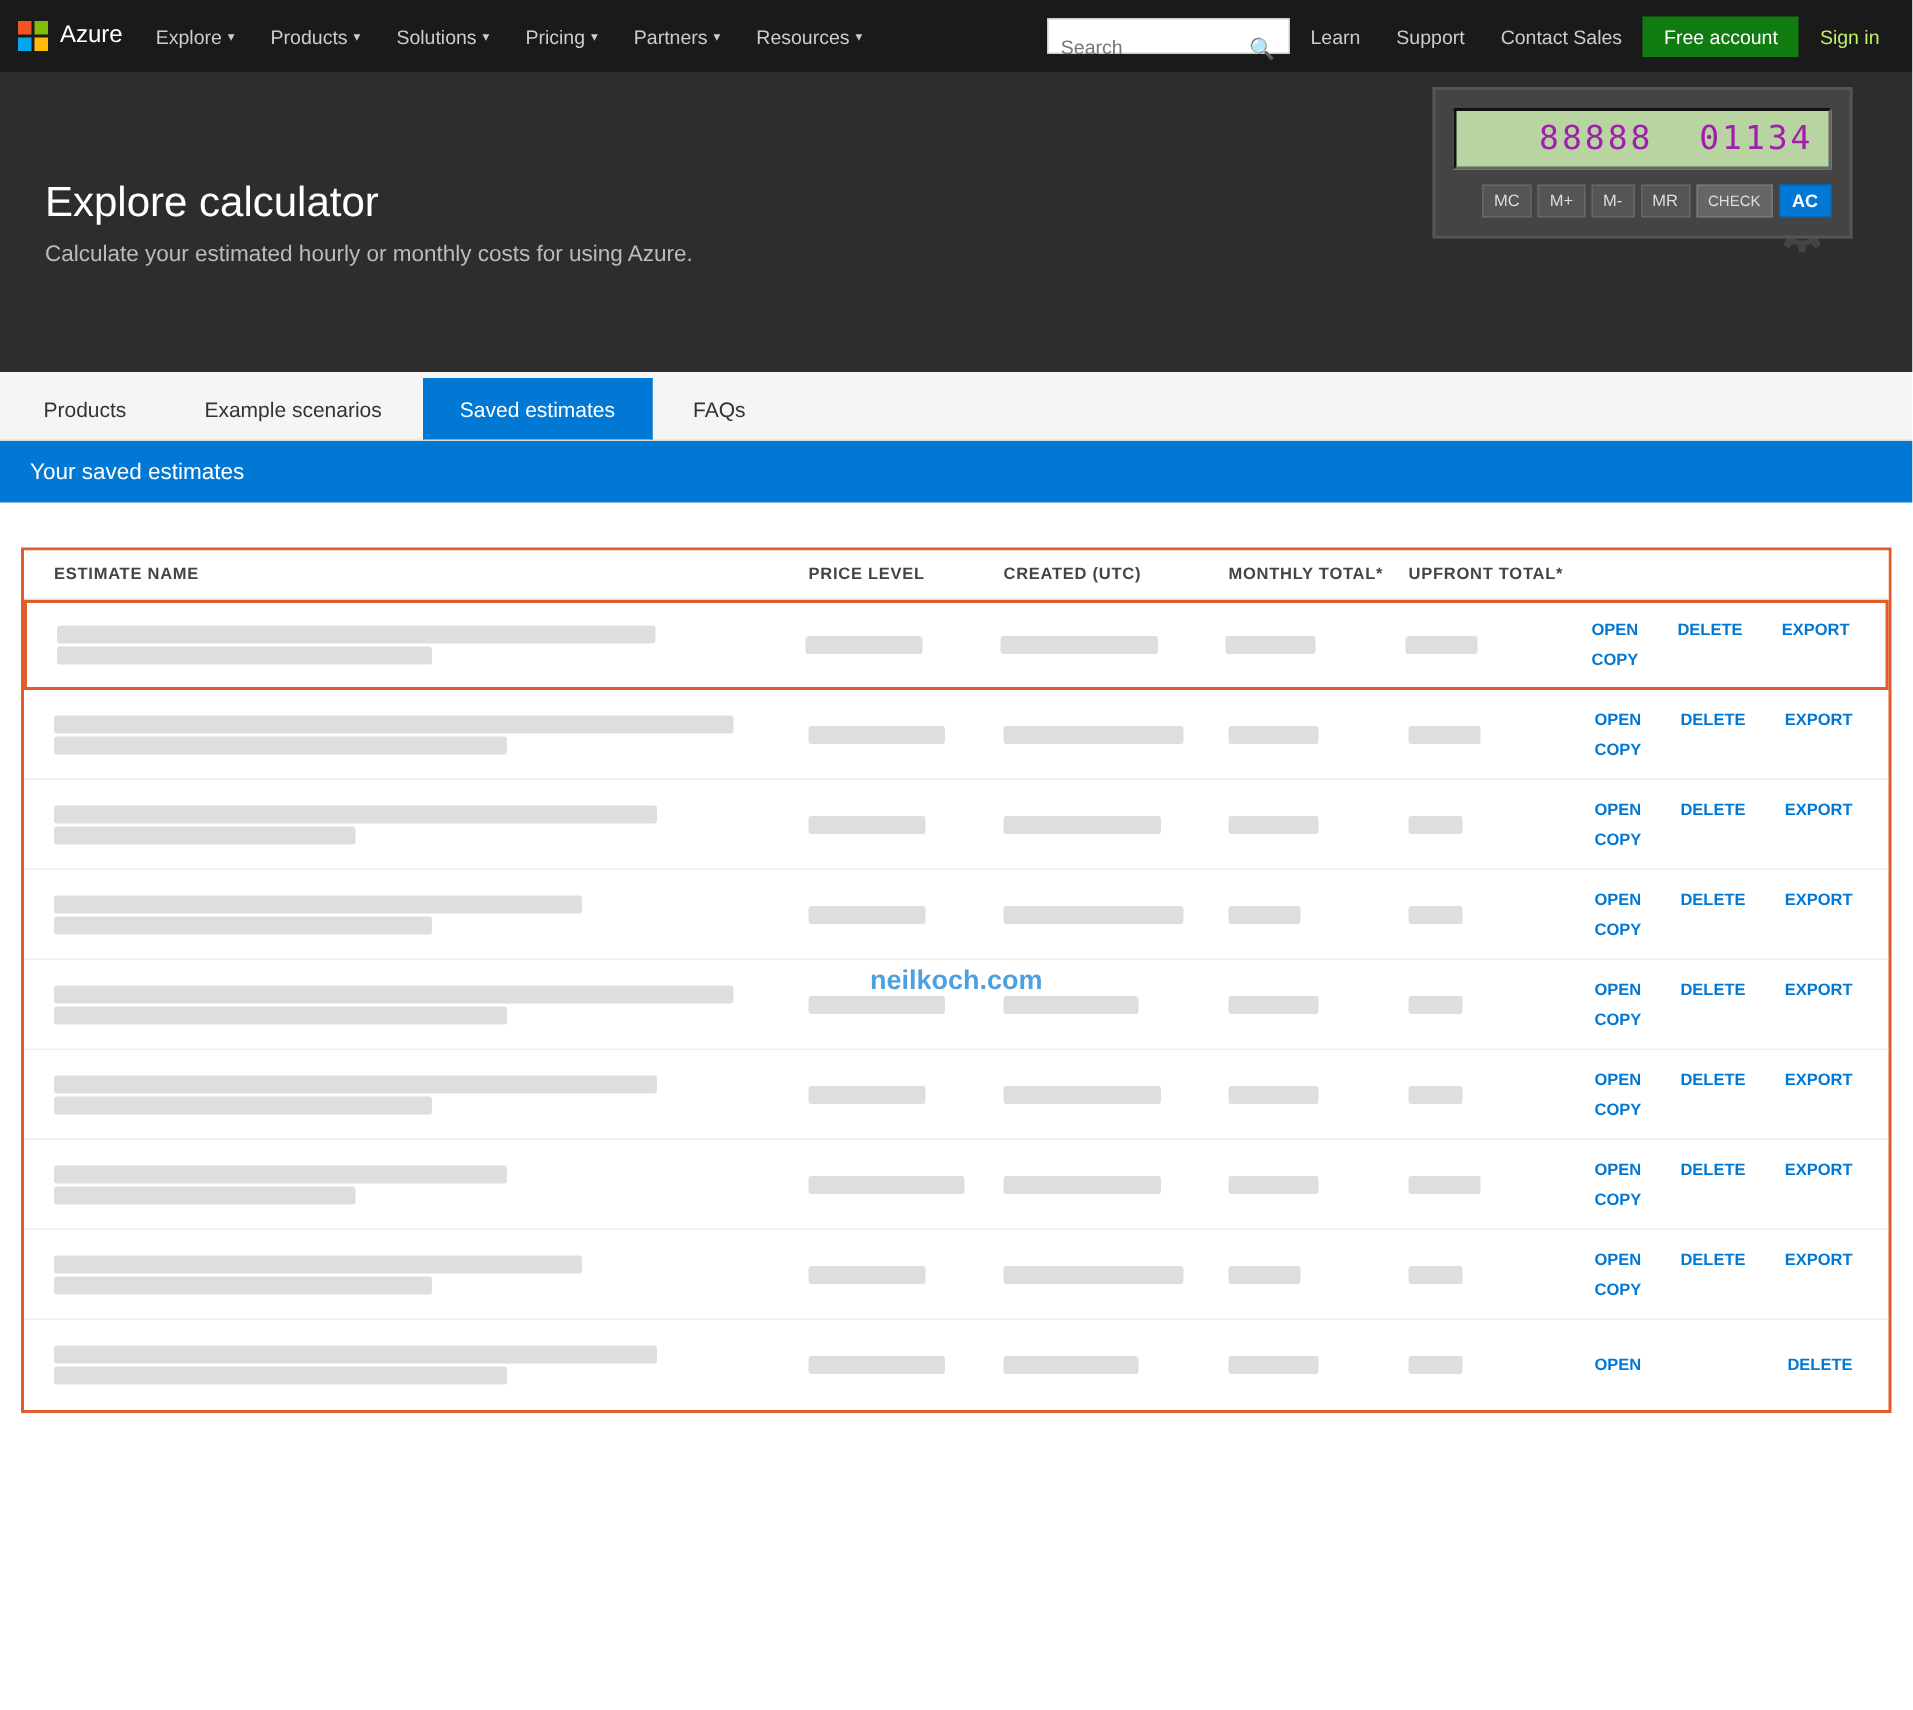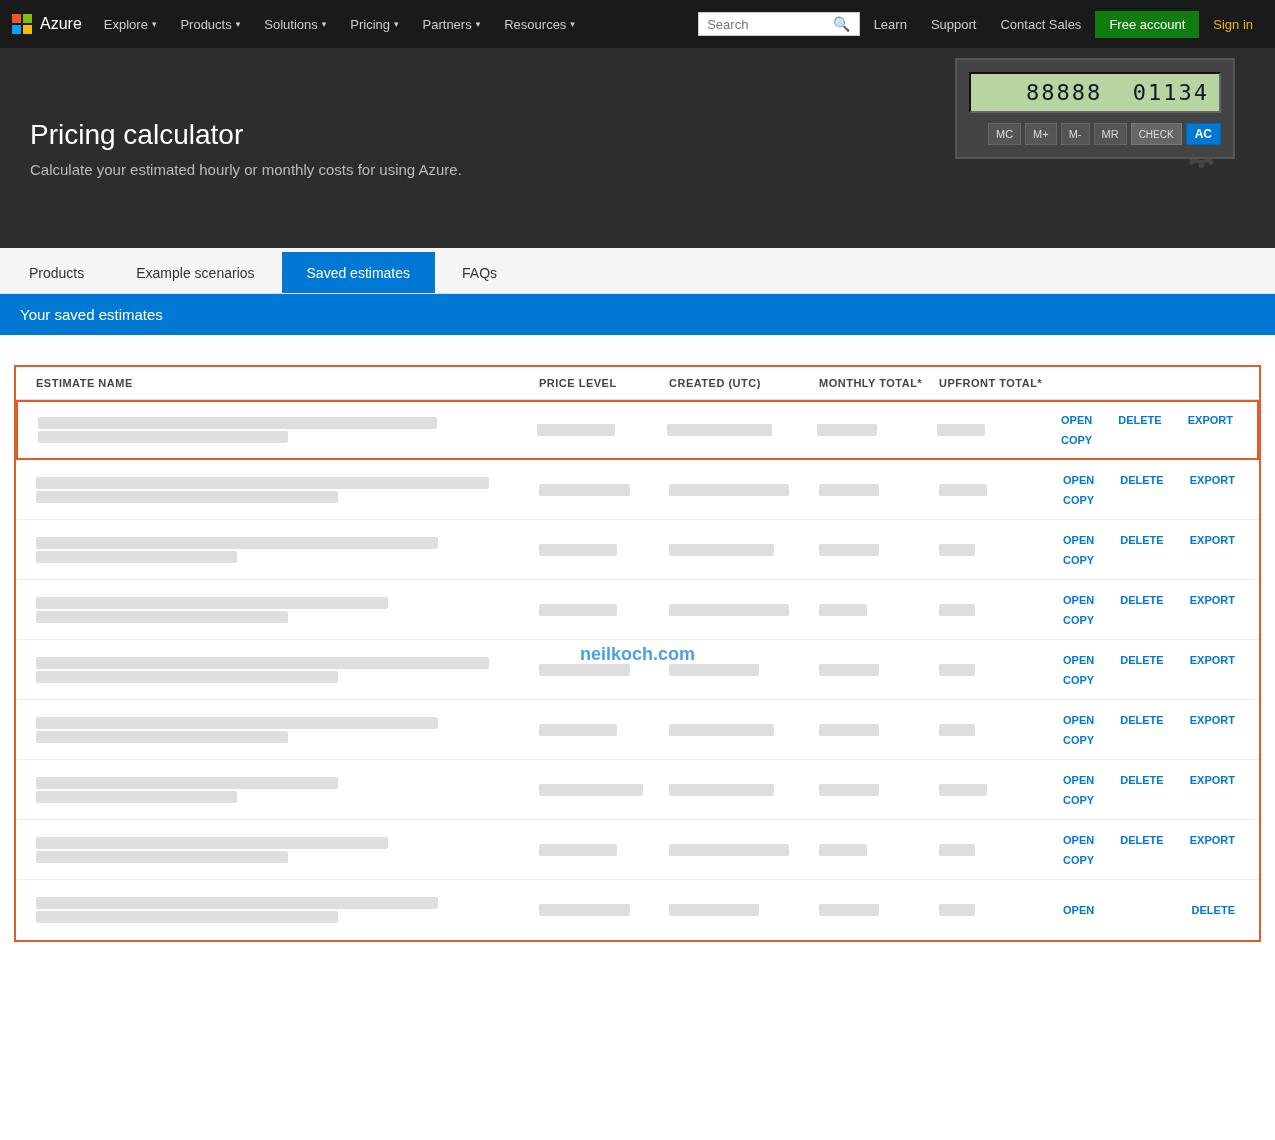--- a/index.html
+++ b/index.html
@@ -18,39 +18,39 @@
     .nav-logo-grid span:nth-child(3) { background: #05a6f0; }
     .nav-logo-grid span:nth-child(4) { background: #ffba08; }
     .nav-brand { color: #fff; font-size: 16px; font-weight: 300; }
     .nav-item {
       color: #ccc; font-size: 13px; padding: 0 10px; height: 32px;
       display: flex; align-items: center; cursor: pointer; white-space: nowrap;
     }
     .nav-item .chevron { font-size: 9px; margin-left: 4px; }
     .nav-spacer { flex: 1; }
     .nav-search {
-      display: flex; align-items: center; background: #fff;
+      display: flex; align-items: flex-start; background: #fff;
       border: 1px solid #ccc; height: 18px; padding: 11px 8px; gap: 6px;
       min-width: 160px;
     }
     .nav-search input {
       border: none; outline: none; font-size: 13px;
       background: transparent; width: 120px;
     }
     .nav-search-icon { color: #555; font-size: 14px; }
     .nav-link {
       color: #ccc; font-size: 13px; padding: 0 10px;
       display: flex; align-items: center; cursor: pointer; white-space: nowrap;
     }
     .nav-free-btn {
       background: #107c10; color: #fff; font-size: 13px;
       padding: 6px 14px; cursor: pointer; border: none; white-space: nowrap; text-align: right;
     }
     .nav-signin {
-      color: #eab308; font-size: 13px; padding: 0 10px; cursor: pointer;
+      color: #bef264; font-size: 13px; padding: 0 10px; cursor: pointer;
     }
 
     
     .hero {
       background: #2d2d2d;
       min-height: 200px;
       display: flex; align-items: center;
       padding: 30px 30px;
       position: relative; overflow: hidden;
     }
@@ -61,21 +61,21 @@
       position: absolute; right: 40px; top: 10px;
       width: 280px; z-index: 1;
     }
     .calc-wrapper {
       background: #444; border: 2px solid #555; padding: 12px;
       position: relative;
     }
     .calc-screen {
       background: #b8d4a0; border: 2px inset #666;
       padding: 6px 10px; font-family: monospace; font-size: 22px;
-      text-align: right; letter-spacing: 2px; color: #0f172a;
+      text-align: right; letter-spacing: 2px; color: #a21caf;
       margin-bottom: 10px;
     }
     .calc-buttons { display: flex; gap: 4px; justify-content: flex-end; }
     .calc-btn {
       background: #555; color: #ddd; border: 1px solid #666;
       padding: 3px 7px; font-size: 11px; cursor: pointer;
     }
     .calc-btn-ac {
       background: #0078d4; color: #fff; border: 1px solid #0066bb;
       padding: 3px 8px; font-size: 12px; font-weight: bold;
@@ -209,21 +209,21 @@
     <div class="nav-link">Learn</div>
     <div class="nav-link">Support</div>
     <div class="nav-link">Contact Sales</div>
     <button class="nav-free-btn">Free account</button>
     <div class="nav-signin">Sign in</div>
   </div>
 </nav>
 
 <div class="hero">
   <div class="hero-content">
-    <h1 class="hero-title">Pricing calculator</h1>
+    <h1 class="hero-title">Explore calculator</h1>
     <p class="hero-subtitle">Calculate your estimated hourly or monthly costs for using Azure.</p>
   </div>
   <div class="hero-calc">
     <span class="gear-left">⚙</span>
     <span class="gear-right">⚙</span>
     <div class="calc-wrapper">
       <div class="calc-screen">
         88888&nbsp;&nbsp;01134
       </div>
       <div class="calc-buttons">

